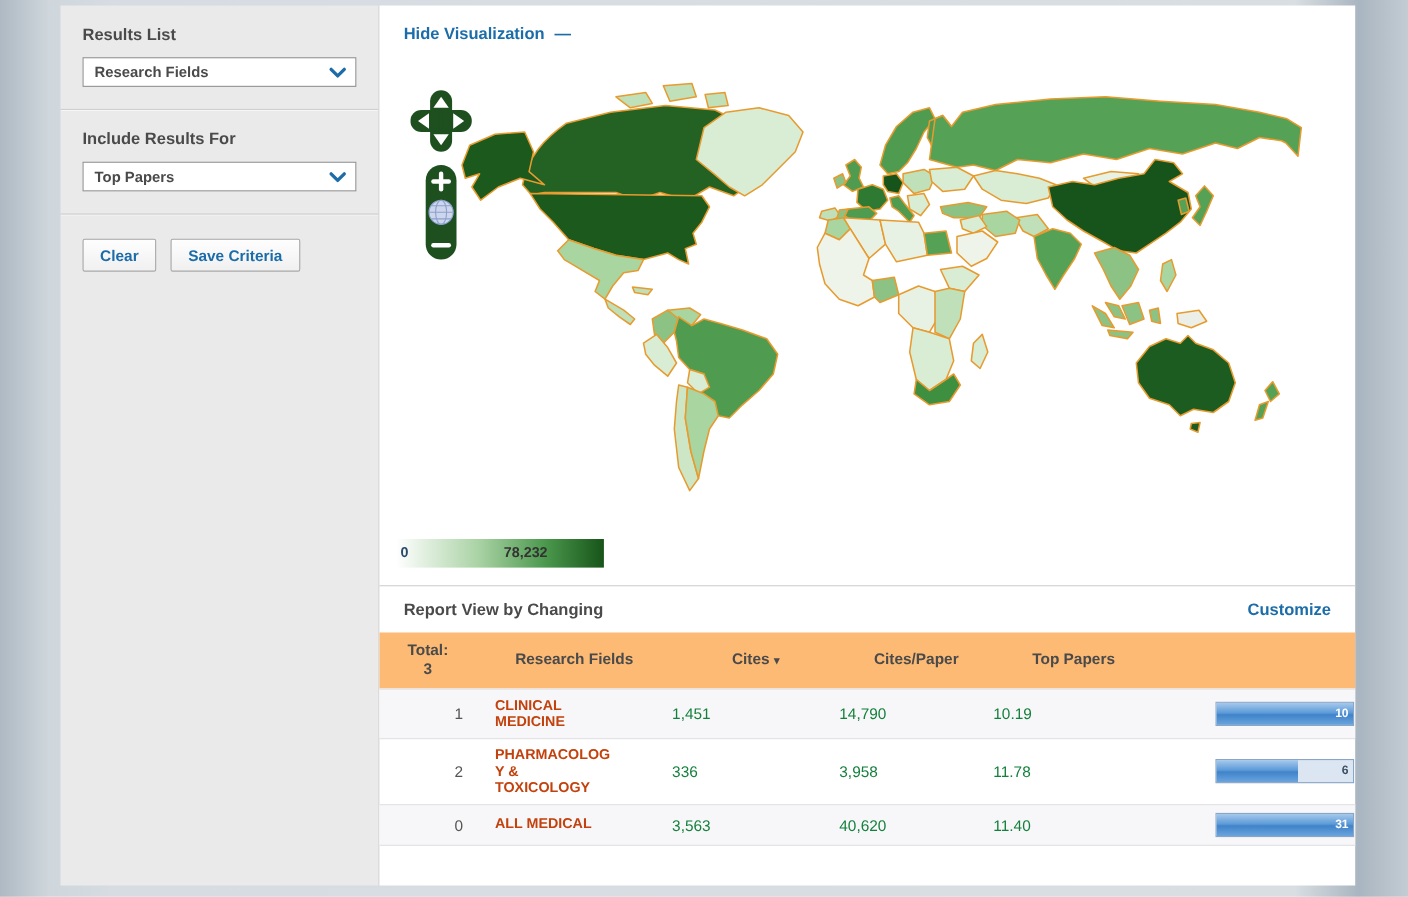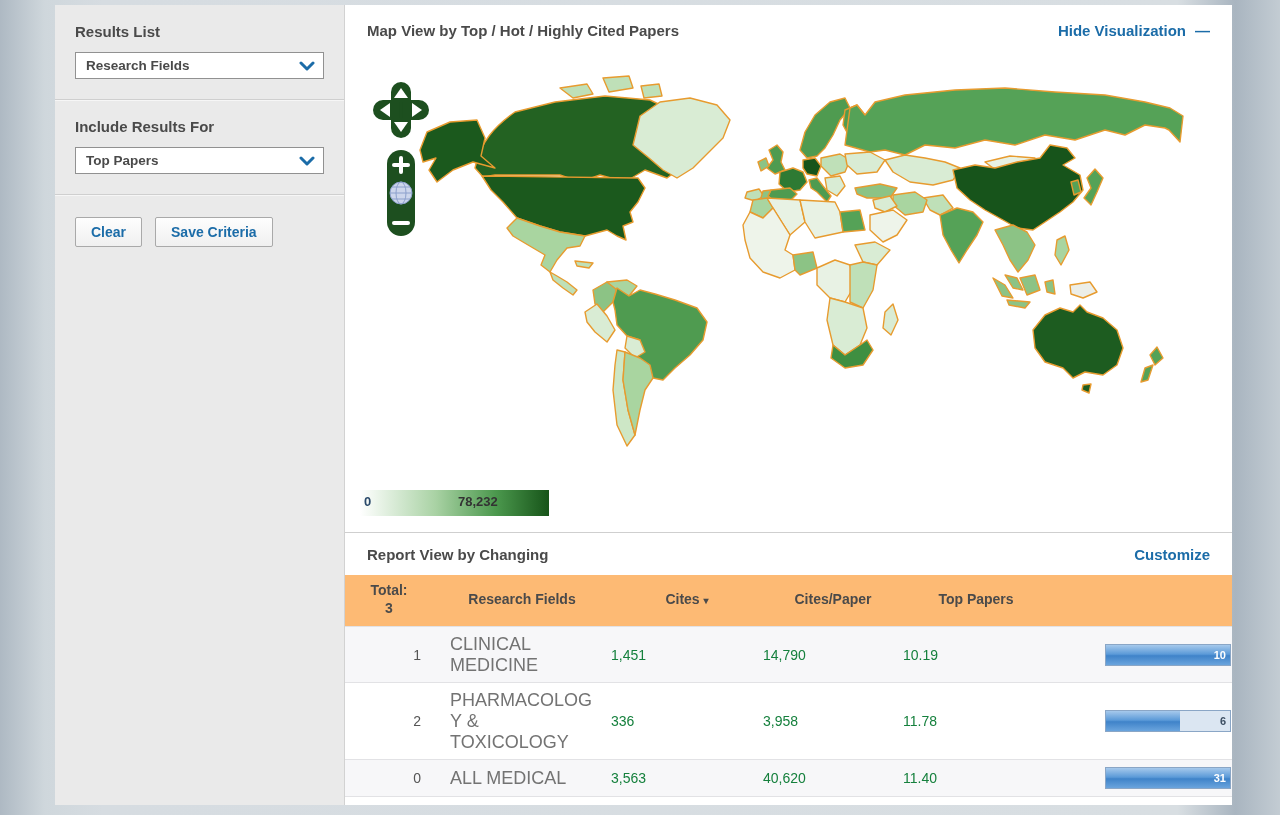--- a/index.html
+++ b/index.html
@@ -52,21 +52,21 @@
   .trow { display:grid; grid-template-columns:88px 178px 152px 140px 146px 1fr; align-items:center; }
   .thead { background:#fdba74; padding:7px 0 9px; }
   .thead .hc { font-size:14px; font-weight:bold; color:#4a4a4a; text-align:center; line-height:1.25; }
   .hc-cites { color:#5f87b8; cursor:pointer; }
   .sort-arrow { font-size:10px; }
   .tbody-row { border-top:1px solid #e2e2e5; padding:7px 0; cursor:pointer; }
   .tbody-row.shaded { background:#f7f7f9; }
   .tbody-row:last-child { border-bottom:1px solid #e2e2e5; }
   .cell-rank { text-align:right; padding-right:12px; font-size:14px; color:#555; }
   .cell-field { padding-left:17px; }
-  .field-link { font-size:18px; font-weight:normal; color:#737373; text-decoration:none; line-height:1.15; display:block; cursor:pointer; }
+  .field-link { font-size:13px; font-weight:bold; color:#c2410c; text-decoration:none; line-height:1.15; display:block; cursor:pointer; }
   .cell-num { text-align:left; font-size:14px; color:#15803d; }
   .cell-num.docs { padding-right:6px; } .cell-num.cites { padding-right:6px; } .cell-num.cpp { padding-right:7px; }
   .cell-bar { display:flex; justify-content:flex-end; padding-right:1px; }
   .bar { position:relative; width:126px; height:22px; border:1px solid #8aa6c6; background:#dbe6f2; }
   .bar-fill { height:100%; background:linear-gradient(180deg,#a6c9ec 0%,#5b9ad8 46%,#3f83c9 54%,#6aa4dd 100%); }
   .bar-label { position:absolute; right:4px; top:50%; transform:translateY(-50%); font-size:11px; font-weight:bold; }
   .bar-label.on-fill { color:#fff; } .bar-label.on-track { color:#3d4f63; }
 </style>
 </head>
 <body>
@@ -100,21 +100,20 @@
       <div class="btn-row">
         <button class="btn">Clear</button>
         <button class="btn">Save Criteria</button>
       </div>
     </div>
   </div>
 
   <div class="main">
 
     <div class="panel-header">
-      <div class="panel-title">Map View by Top / Hot / Highly Cited Papers</div>
       <a class="blue-link"><span>Hide Visualization</span><span class="hide-dash">—</span></a>
     </div>
 
     <div class="map-area">
       <svg class="map-svg" width="887" height="430" viewBox="0 0 887 430">
         <g stroke-width="1.4" stroke-linejoin="round">
           <path d="M130,118 C135,92 150,76 170,62 L210,52 L260,46 L305,50 L330,62 L340,78 L330,92 L312,88 L318,104 L335,100 L340,115 L322,128 L300,120 L280,132 L255,125 L235,132 L215,125 L150,125 L138,127 Z" fill="#236222" stroke="#e79b2f"></path>
           <path d="M215,38 L242,34 L248,44 L228,48 Z M258,28 L284,26 L288,38 L264,42 Z M296,36 L314,34 L317,46 L299,48 Z" fill="#bfe0b8" stroke="#e79b2f"></path>
           <path d="M75,100 L82,82 L105,72 L132,70 L140,88 L136,106 L150,118 L128,112 L108,120 L92,132 L84,120 L91,108 L78,112 Z" fill="#1b591d" stroke="#e79b2f"></path>
           <path d="M288,95 L295,66 L315,52 L345,48 L372,55 L385,70 L378,88 L364,102 L348,118 L332,128 L318,120 L304,108 Z" fill="#d9ecd4" stroke="#e79b2f"></path>

